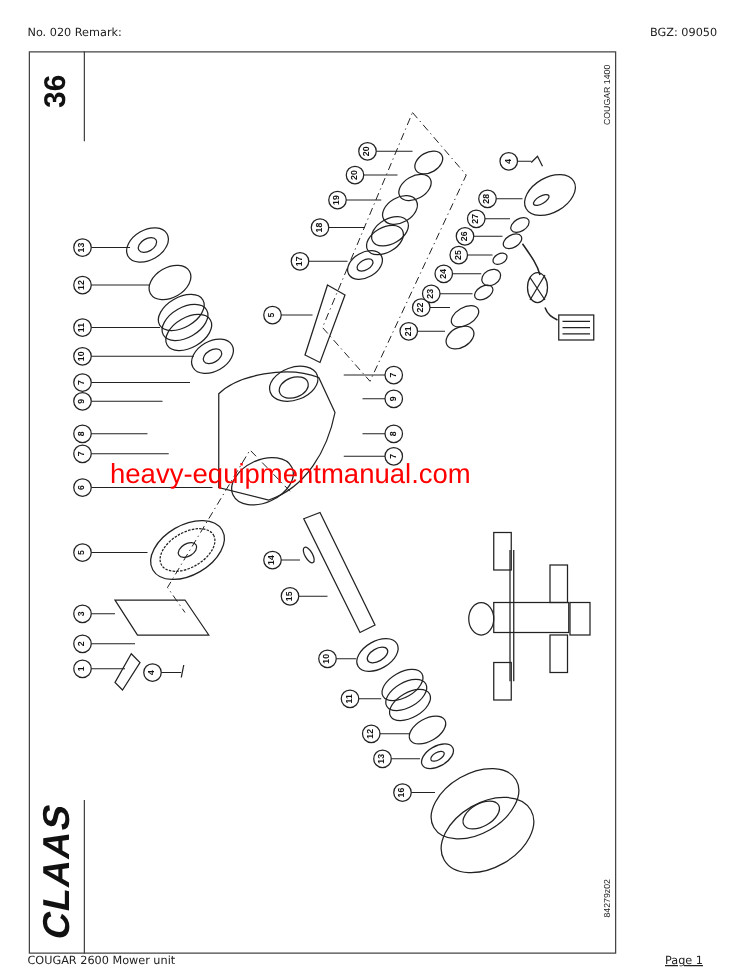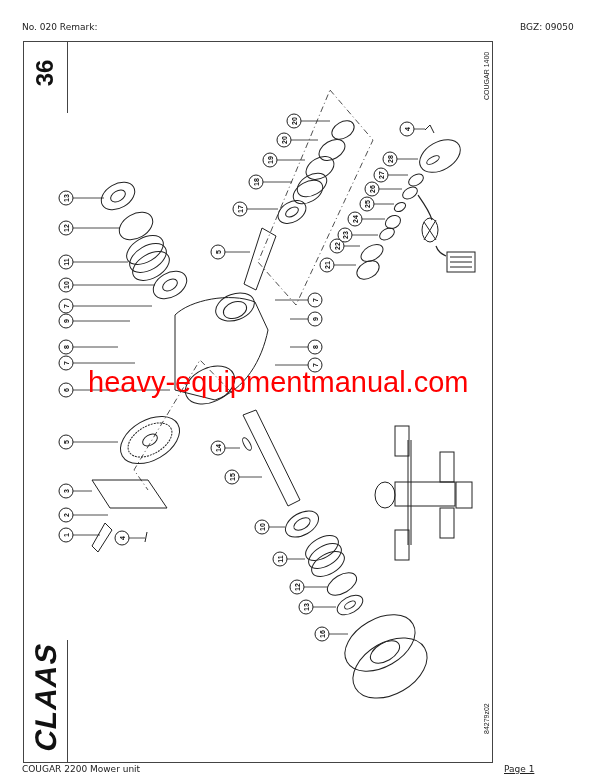--- a/index.html
+++ b/index.html
@@ -2,32 +2,32 @@
 <html><head>
 <meta charset="utf-8">
 <style>
   html,body{margin:0;padding:0;background:#fff;}
   body{width:600px;height:776px;position:relative;overflow:hidden;font-family:"Liberation Sans",sans-serif;color:#111;}
   .hdr{position:absolute;top:22px;font-size:9px;color:#222;font-family:"DejaVu Sans",sans-serif;}
   .hdr.left{left:22px;}
   .hdr.right{left:520px;}
   .ftr{position:absolute;top:764px;font-size:9px;color:#222;font-family:"DejaVu Sans",sans-serif;}
   .ftr.left{left:22px;}
-  .ftr.right{left:504px;text-decoration:underline;}
+  .ftr.right{left:532px;text-decoration:underline;}
   .frame{position:absolute;left:23px;top:41px;width:470px;height:722px;border:1px solid #444;box-sizing:border-box;}
   .divider{position:absolute;left:67px;width:1px;background:#444;}
   .sheetno{position:absolute;left:28px;top:48px;width:34px;height:50px;display:flex;align-items:center;justify-content:center;}
   .sheetno span{display:block;transform:rotate(-90deg);font-weight:bold;font-size:24px;font-family:"Liberation Sans",sans-serif;}
   .vtext{position:absolute;transform-origin:left top;transform:rotate(-90deg);font-size:7px;white-space:nowrap;font-family:"Liberation Sans",sans-serif;color:#222;}
   .logo{position:absolute;left:27px;top:633px;width:38px;height:128px;display:flex;align-items:center;justify-content:center;}
   .logo span{display:block;transform:rotate(-90deg) skewX(-12deg);font-weight:bold;font-size:30px;letter-spacing:1px;font-family:"Liberation Sans",sans-serif;}
   svg.diagram{position:absolute;left:0;top:0;}
   .callout circle{fill:#fff;stroke:#222;stroke-width:1;}
   .callout text{font-size:7px;font-family:"Liberation Sans",sans-serif;fill:#111;font-weight:bold;}
-  .watermark{position:absolute;left:88px;top:366px;font-size:29px;color:#ff0000;font-family:"Liberation Sans",sans-serif;white-space:nowrap;letter-spacing:0px;}
+  .watermark{position:absolute;left:88px;top:366px;font-size:22px;color:#ff0000;font-family:"Liberation Sans",sans-serif;white-space:nowrap;letter-spacing:0px;}
 </style>
 </head>
 <body>
 
 <div class="hdr left">No. 020   Remark:</div>
 <div class="hdr right">BGZ: 09050</div>
 
 <div class="frame"></div>
 <div class="divider" style="top:41px;height:72px;"></div>
 <div class="divider" style="top:640px;height:123px;"></div>
@@ -325,14 +325,14 @@
       </g>
       <g class="callout">
         <circle cx="322" cy="634" r="7"></circle>
         <text x="322" y="634" text-anchor="middle" dominant-baseline="central" transform="rotate(-90 322 634)">16</text>
       </g>
     </g>
 </svg>
 
 <div class="watermark">heavy-equipmentmanual.com</div>
 
-<div class="ftr left">COUGAR 2200 Mower unit</div>
+<div class="ftr left">COUGAR 2600 Mower unit</div>
 <div class="ftr right">Page 1</div>
 
 </body></html>

